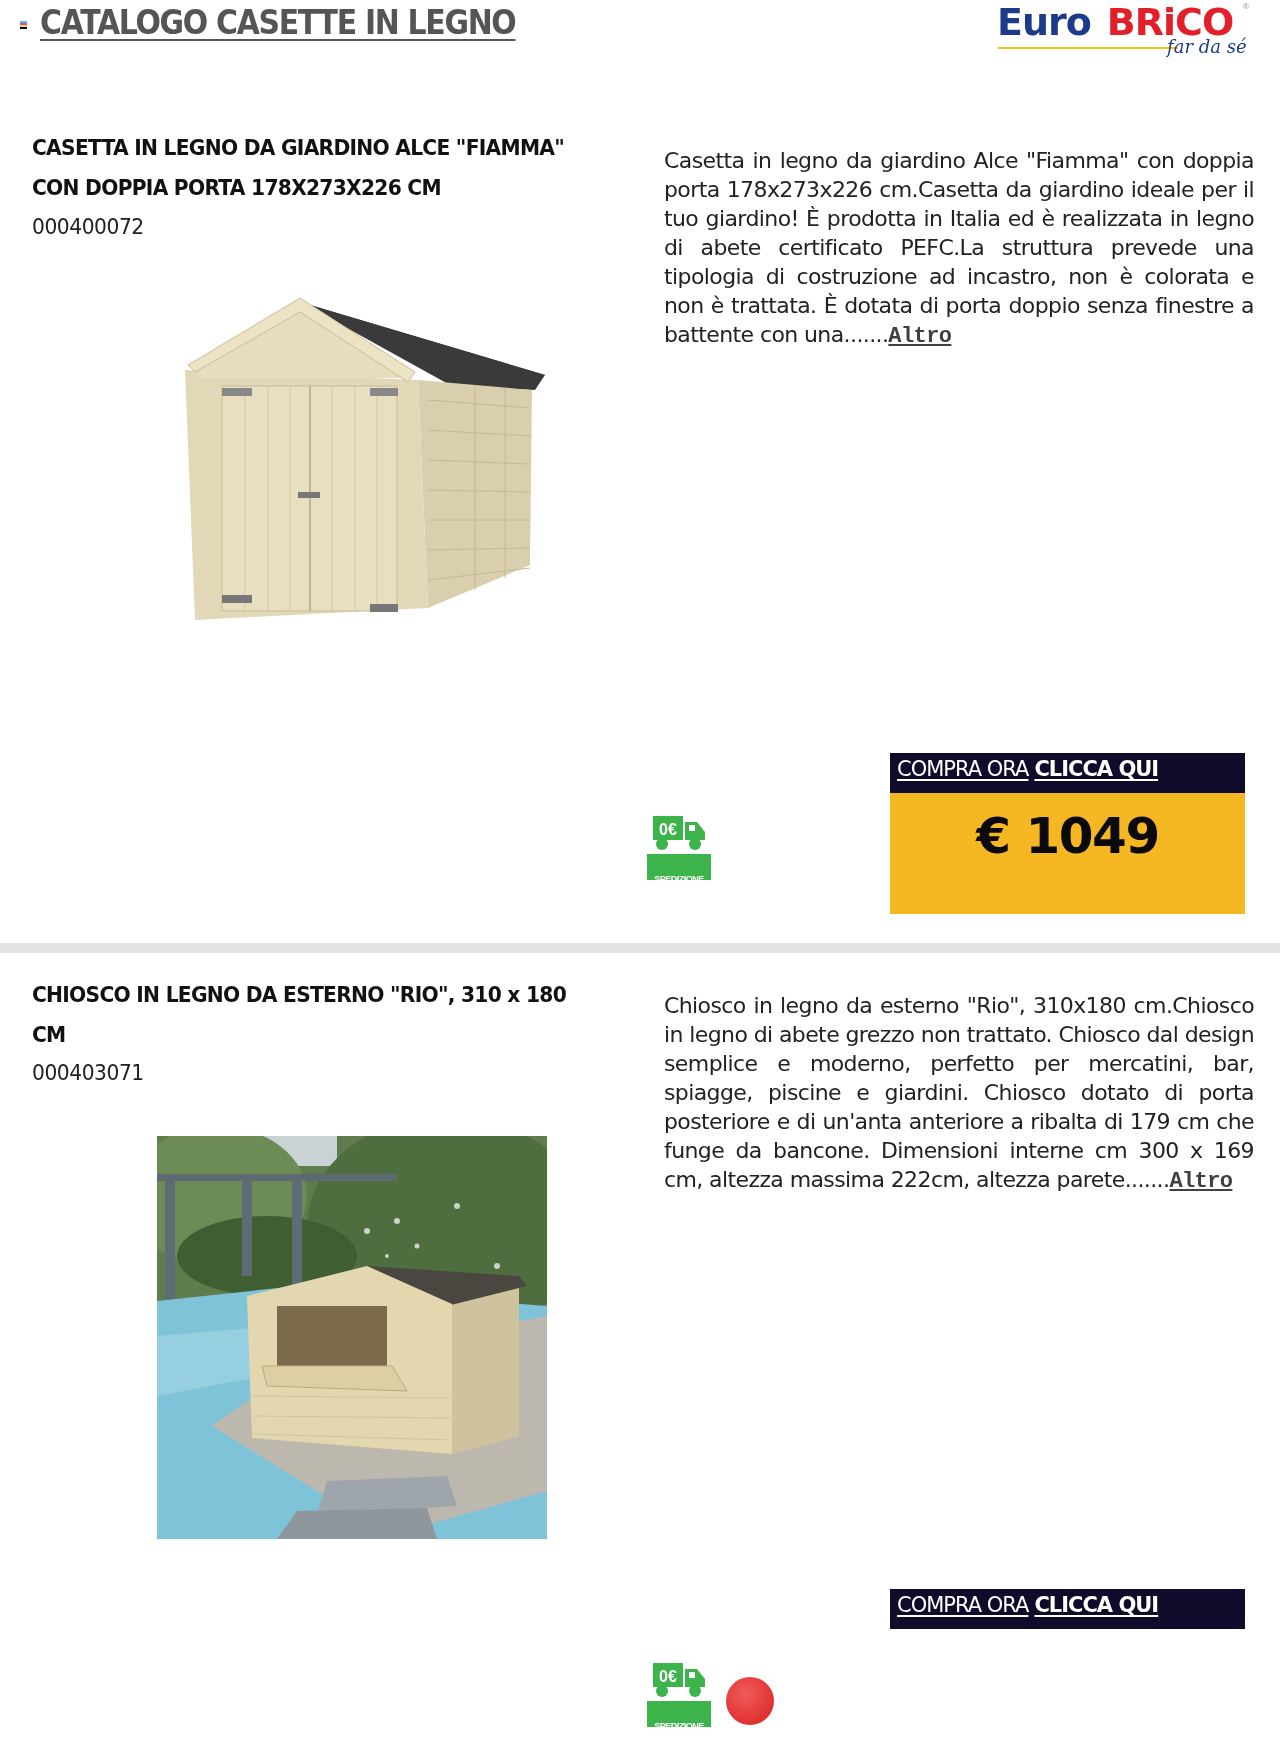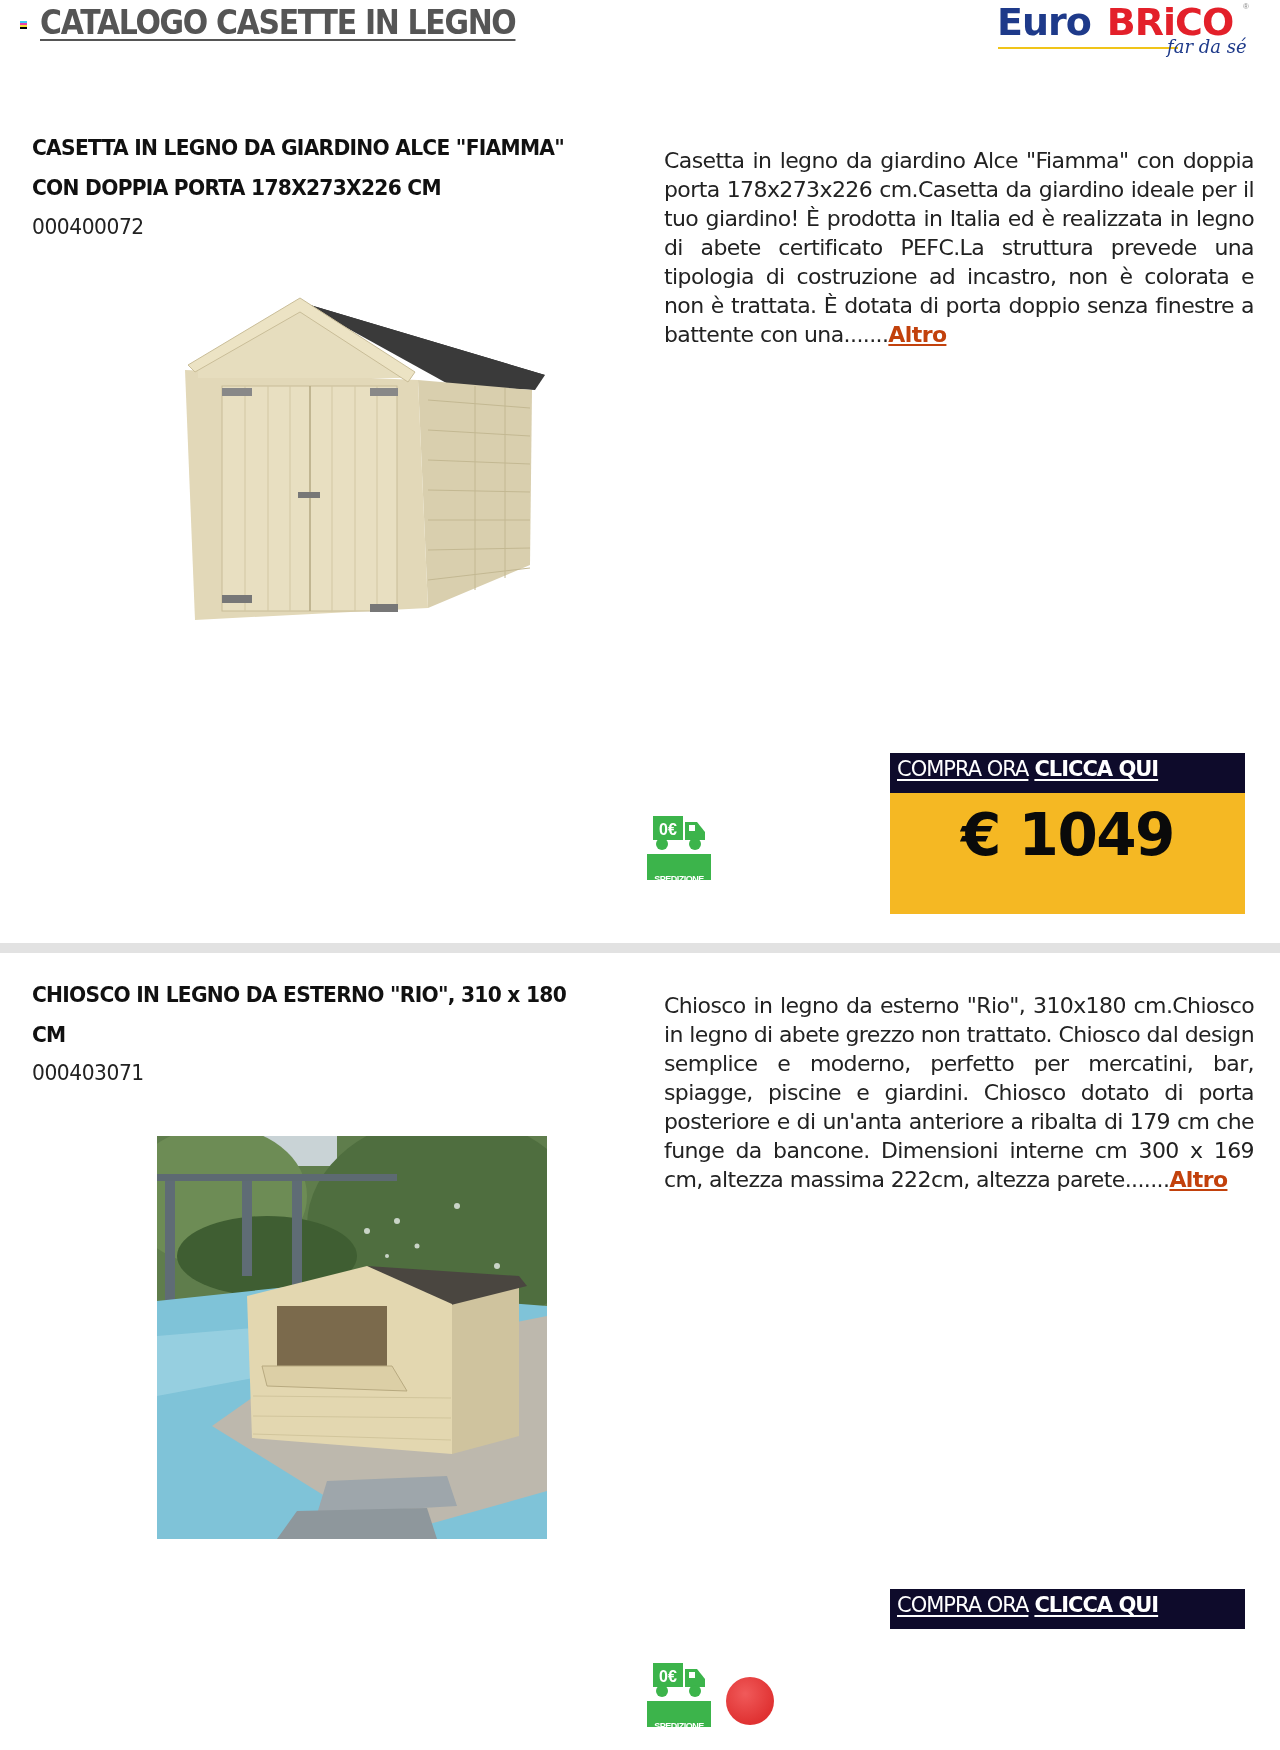--- a/index.html
+++ b/index.html
@@ -30,21 +30,21 @@
     position: absolute; left: 32px; width: 600px;
     font-family: "DejaVu Sans", sans-serif; font-weight: bold; font-size: 22px; line-height: 40px;
     letter-spacing: -0.8px; color: #111; transform: scaleX(0.92); transform-origin: left top;
   }
   .p-code { position: absolute; left: 32px; font-family: "DejaVu Sans", sans-serif; font-size: 22px; color: #222; letter-spacing: -0.5px; transform: scaleX(0.92); transform-origin: left top; }
   .p-desc {
     position: absolute; left: 664px; width: 590px;
     font-family: "DejaVu Sans", sans-serif; font-size: 22px; line-height: 29px; color: #222;
     text-align: justify; letter-spacing: -0.6px;
   }
-  .p-desc a { color: #c2410c; font-weight: bold; text-decoration: underline; cursor: pointer; }
+  .p-desc a { color: #404040; font-weight: bold; text-decoration: underline; cursor: pointer; font-family: Liberation Mono, monospace; }
 
   .p-image { position: absolute; overflow: hidden; }
 
   .ship-badge { position: absolute; width: 64px; height: 66px; }
   .ship-badge .truck { position: absolute; left: 6px; top: 0; width: 54px; height: 38px; }
   .ship-badge .label {
     position: absolute; left: 0; top: 40px; width: 64px; height: 26px;
     background: #3cb44b; color: #fff; font-family: "Liberation Sans", sans-serif; font-weight: bold;
     font-size: 9px; line-height: 11px; text-align: center; padding-top: 20px; letter-spacing: -0.5px;
   }
@@ -52,22 +52,22 @@
   .red-dot { position: absolute; width: 48px; height: 48px; border-radius: 50%; background: radial-gradient(circle at 40% 35%, #f05a5a, #e03232 70%); }
 
   .buy-box { position: absolute; left: 890px; width: 355px; }
   .buy-header {
     height: 40px; background: #0e0b2b; padding-left: 7px; padding-top: 4px;
     font-family: "DejaVu Sans", sans-serif; font-size: 21px; letter-spacing: -1px; color: #fff; white-space: nowrap;
   }
   .buy-header .compra { text-decoration: underline; text-underline-offset: 3px; }
   .buy-header .clicca { font-weight: bold; text-decoration: underline; text-underline-offset: 3px; margin-left: 6px; cursor: pointer; }
   .buy-price {
-    background: #f5b823; height: 121px; text-align: center; padding-top: 8px;
-    font-family: "DejaVu Sans", sans-serif; font-weight: bold; font-size: 58px; color: #0a0a0a; letter-spacing: -1.5px;
+    background: #f5b823; height: 121px; text-align: center; padding-top: 14px;
+    font-family: "DejaVu Sans", sans-serif; font-weight: bold; font-size: 50px; color: #0a0a0a; letter-spacing: -1.5px;
   }
 
   .divider { position: absolute; left: 0; top: 943px; width: 1280px; height: 10px; background: #e2e2e2; }
 </style>
 </head>
 <body>
 
 <div class="cmyk-mark">
   <span style="background:#3ec6f0"></span>
   <span style="background:#e83fa8"></span>

